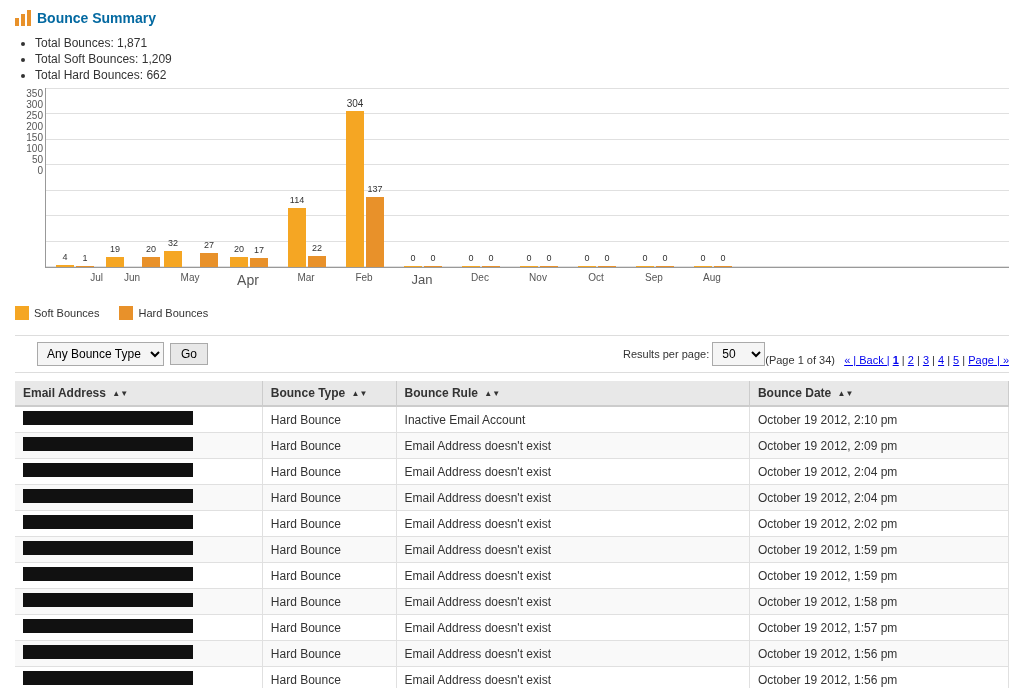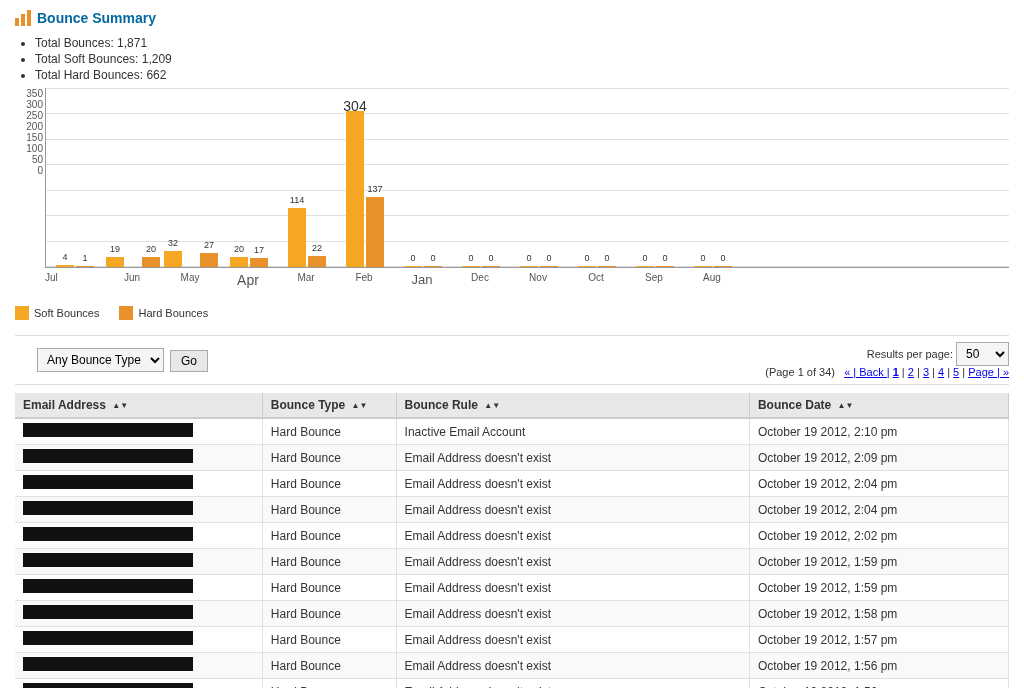--- a/index.html
+++ b/index.html
@@ -29,22 +29,22 @@
     .bar-hard { background: #e8912a; width: 18px; position: relative; }
     .chart-x-labels { display: flex; margin-top: 4px; }
     .chart-x-label { min-width: 60px; text-align: center; font-size: 10px; color: #555; }
     .chart-legend { display: flex; gap: 20px; margin-top: 8px; margin-left: 0; }
     .legend-item { display: flex; align-items: center; gap: 5px; font-size: 11px; }
     .legend-color { width: 14px; height: 14px; }
     .legend-soft { background: #f5a623; }
     .legend-hard { background: #e8912a; }
 
     .controls { display: flex; align-items: center; justify-content: space-between; margin-bottom: 8px; padding: 6px 0; border-top: 1px solid #ddd; border-bottom: 1px solid #ddd; }
-    .controls-left { display: flex; align-items: flex-end; gap: 6px; padding-left: 22px; }
-    .controls-right { display: flex; flex-direction: column; align-items: flex-end; font-size: 11px; color: #333; }
+    .controls-left { display: flex; align-items: center; gap: 6px; padding-left: 22px; }
+    .controls-right { display: flex; flex-direction: row; align-items: flex-end; font-size: 11px; color: #333; }
     select { font-size: 12px; padding: 3px 5px; border: 1px solid #aaa; background: #f5f5f5; }
     .go-btn { padding: 3px 10px; font-size: 12px; border: 1px solid #aaa; background: #e8e8e8; cursor: pointer; }
 
     table { width: 100%; border-collapse: collapse; font-size: 12px; }
     thead tr { background: #e8e8e8; }
     th { padding: 5px 8px; text-align: left; font-weight: bold; border-bottom: 2px solid #ccc; border-right: 1px solid #ccc; white-space: nowrap; }
     td { padding: 4px 8px; border-bottom: 1px solid #e0e0e0; border-right: 1px solid #e0e0e0; }
     tr:nth-child(even) td { background: #f9f9f9; }
     .col-email { width: 210px; }
     .col-type { width: 100px; }
@@ -148,21 +148,21 @@
                     <span style="position: absolute; top: -13px; left: 50%; transform: translateX(-50%); font-size: 9px; white-space: nowrap;">114</span>
                   </div>
                   <div class="bar-hard" style="height: 11px; width: 18px; position: relative;">
                     <span style="position: absolute; top: -13px; left: 50%; transform: translateX(-50%); font-size: 9px; white-space: nowrap;">22</span>
                   </div>
                 </div>
               </div>
               <div class="chart-col" style="display: flex; flex-direction: column; align-items: center; justify-content: flex-end; height: 180px; position: relative; min-width: 58px;">
                 <div style="display: flex; align-items: flex-end; gap: 2px; position: relative;">
                   <div class="bar-soft" style="height: 156px; width: 18px; position: relative;">
-                    <span style="position: absolute; top: -13px; left: 50%; transform: translateX(-50%); font-size: 14px; white-space: nowrap;">304</span>
+                    <span style="position: absolute; top: -13px; left: 50%; transform: translateX(-50%); font-size: 10px; white-space: nowrap;">304</span>
                   </div>
                   <div class="bar-hard" style="height: 70px; width: 18px; position: relative;">
                     <span style="position: absolute; top: -13px; left: 50%; transform: translateX(-50%); font-size: 9px; white-space: nowrap;">137</span>
                   </div>
                 </div>
               </div>
               <div class="chart-col" style="display: flex; flex-direction: column; align-items: center; justify-content: flex-end; height: 180px; position: relative; min-width: 58px;">
                 <div style="display: flex; align-items: flex-end; gap: 2px; position: relative;">
                   <div class="bar-soft" style="height: 1px; width: 18px; position: relative;">
                     <span style="position: absolute; top: -13px; left: 50%; transform: translateX(-50%); font-size: 9px;">0</span>
@@ -217,21 +217,21 @@
                   <div class="bar-soft" style="height: 1px; width: 18px; position: relative;">
                     <span style="position: absolute; top: -13px; left: 50%; transform: translateX(-50%); font-size: 9px;">0</span>
                   </div>
                   <div class="bar-hard" style="height: 1px; width: 18px; position: relative;">
                     <span style="position: absolute; top: -13px; left: 50%; transform: translateX(-50%); font-size: 9px;">0</span>
                   </div>
                 </div>
               </div>
             </div>
           <div class="chart-x-labels" id="chart-x-labels">
-              <div class="chart-x-label" style="min-width: 58px; text-align: left; font-size: 10px; color: rgb(85, 85, 85);">Jul</div>
+              <div class="chart-x-label" style="min-width: 58px; text-align: right; font-size: 10px; color: rgb(85, 85, 85);">Jul</div>
               <div class="chart-x-label" style="min-width: 58px; text-align: center; font-size: 10px; color: rgb(85, 85, 85);">Jun</div>
               <div class="chart-x-label" style="min-width: 58px; text-align: center; font-size: 10px; color: rgb(85, 85, 85);">May</div>
               <div class="chart-x-label" style="min-width: 58px; text-align: center; font-size: 14px; color: rgb(85, 85, 85);">Apr</div>
               <div class="chart-x-label" style="min-width: 58px; text-align: center; font-size: 10px; color: rgb(85, 85, 85);">Mar</div>
               <div class="chart-x-label" style="min-width: 58px; text-align: center; font-size: 10px; color: rgb(85, 85, 85);">Feb</div>
               <div class="chart-x-label" style="min-width: 58px; text-align: center; font-size: 13px; color: rgb(85, 85, 85);">Jan</div>
               <div class="chart-x-label" style="min-width: 58px; text-align: center; font-size: 10px; color: rgb(85, 85, 85);">Dec</div>
               <div class="chart-x-label" style="min-width: 58px; text-align: center; font-size: 10px; color: rgb(85, 85, 85);">Nov</div>
               <div class="chart-x-label" style="min-width: 58px; text-align: center; font-size: 10px; color: rgb(85, 85, 85);">Oct</div>
               <div class="chart-x-label" style="min-width: 58px; text-align: center; font-size: 10px; color: rgb(85, 85, 85);">Sep</div>

